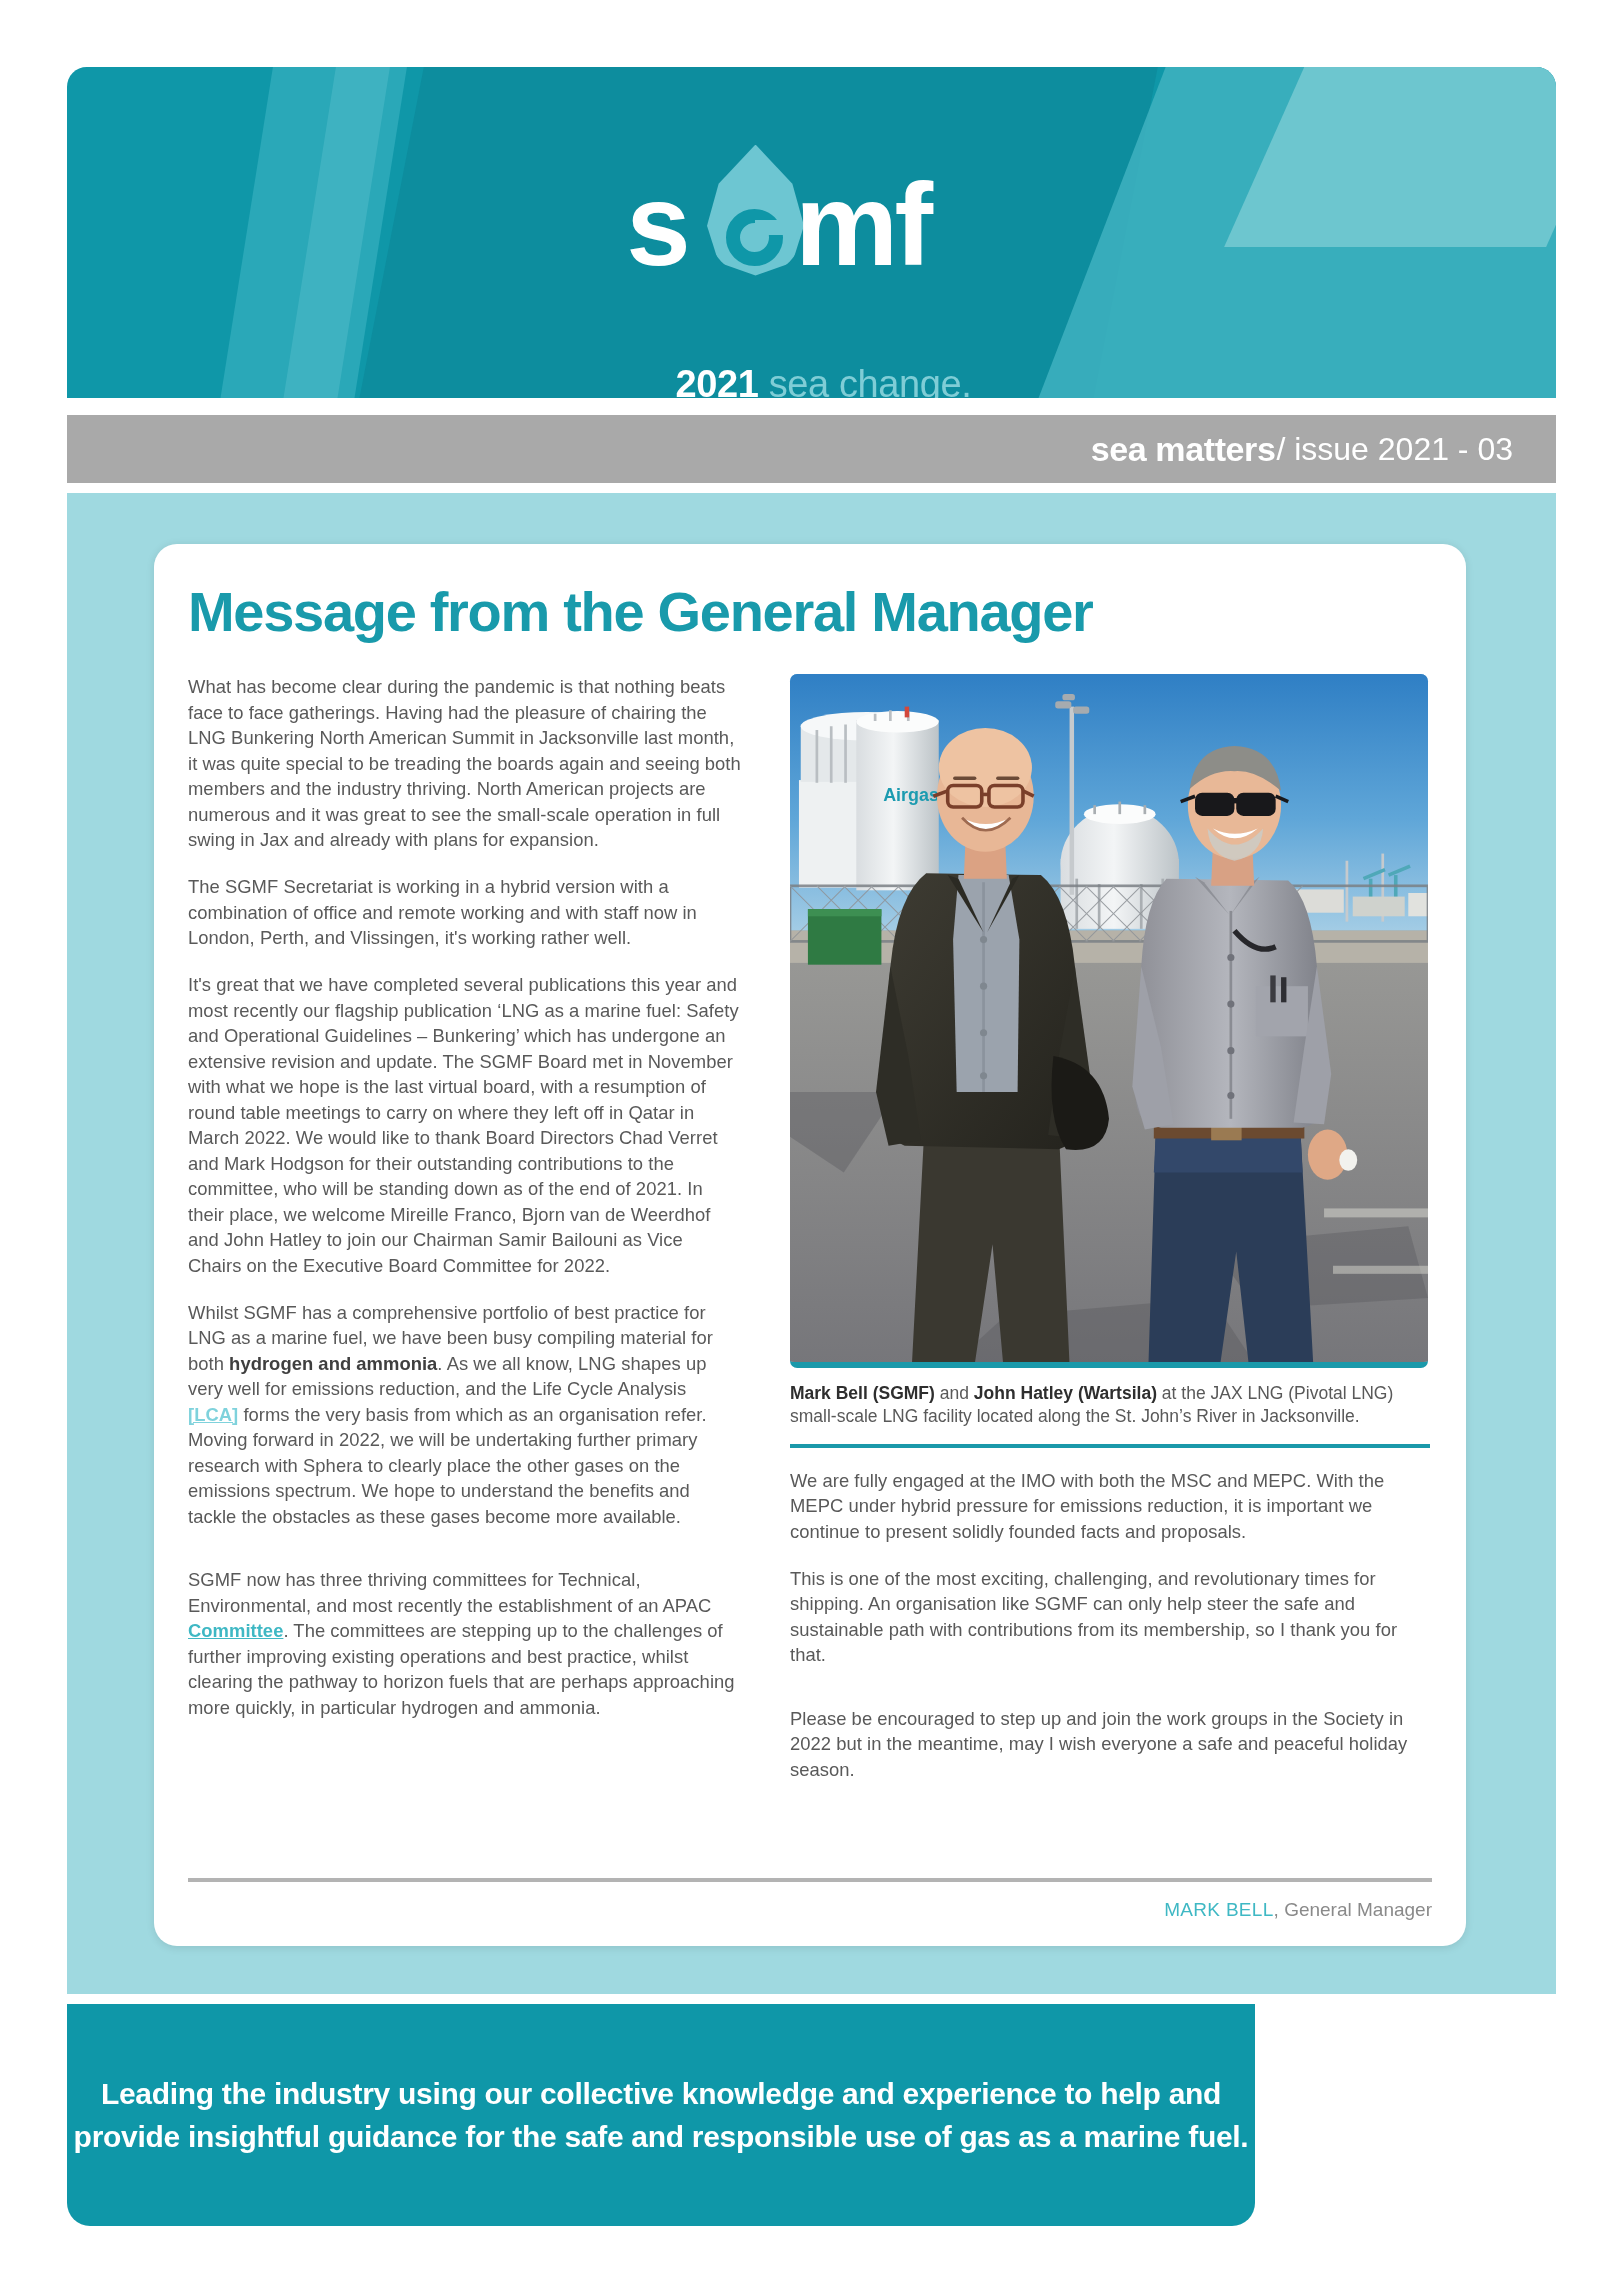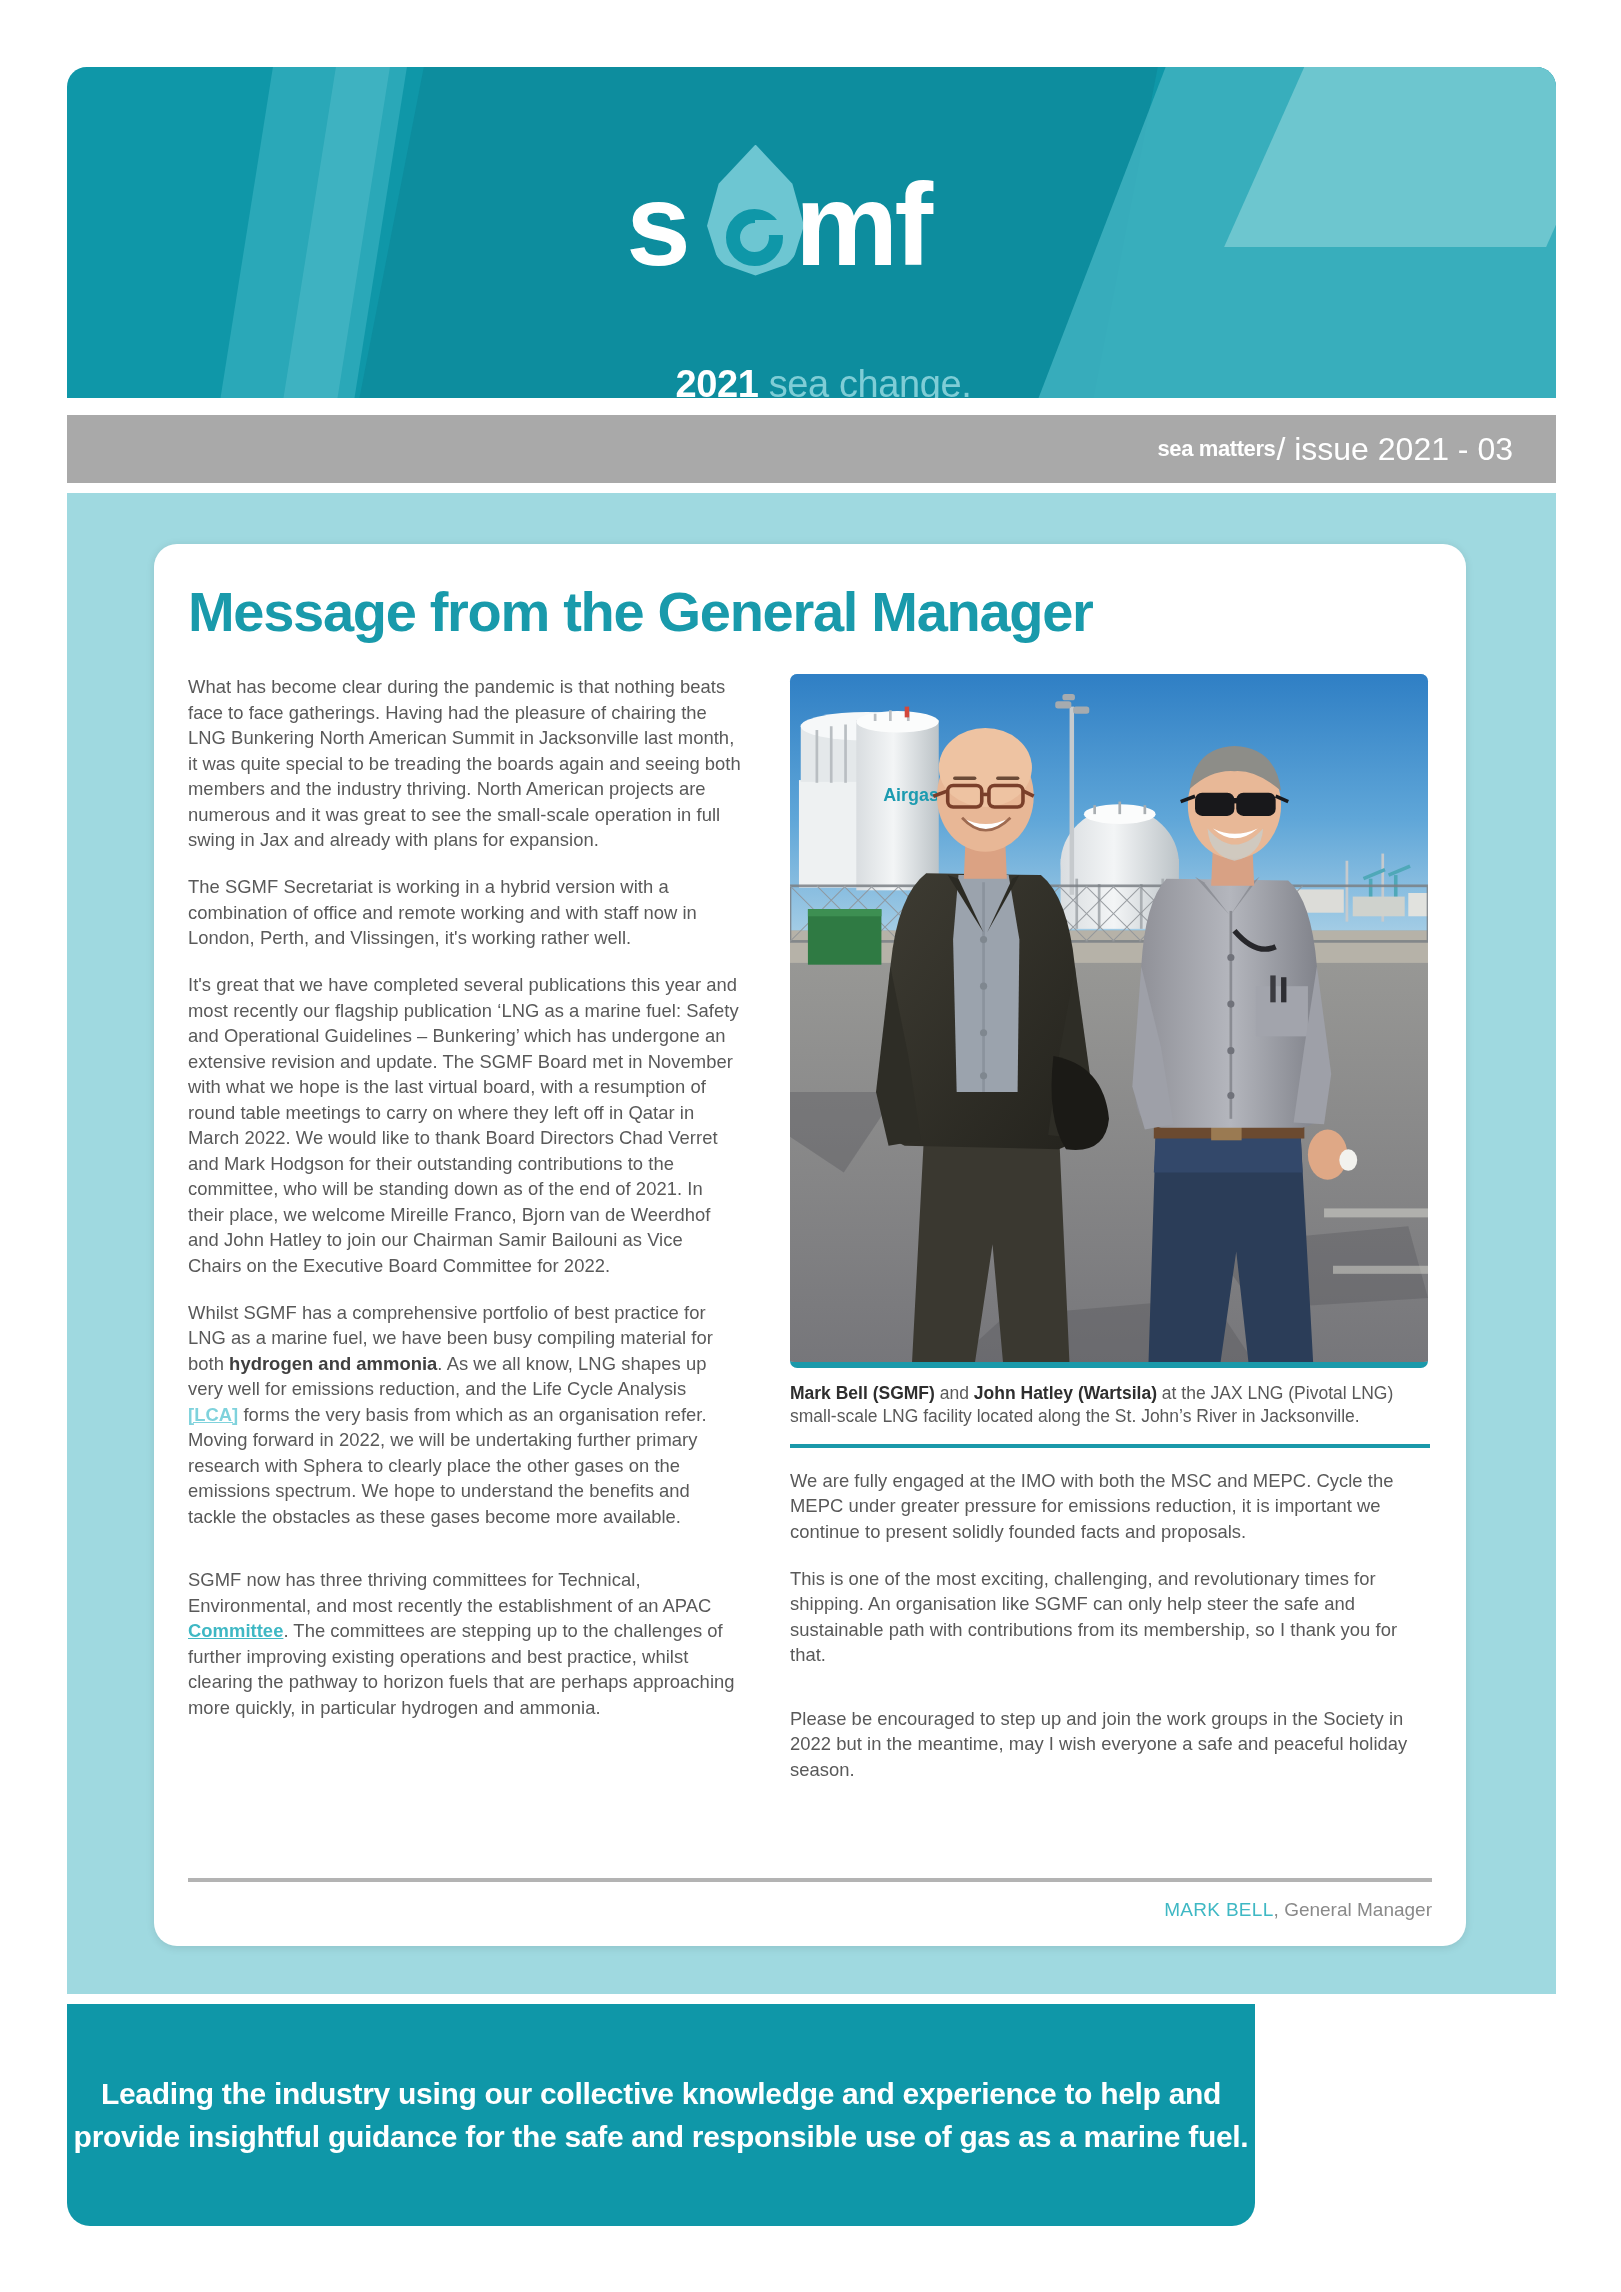--- a/index.html
+++ b/index.html
@@ -149,21 +149,21 @@
     width: 1489px;
     height: 68px;
     background: #a9a9a9;
     display: flex;
     align-items: center;
     justify-content: flex-end;
     padding-right: 43px;
   }
   .issue-bar .sm-bold {
     color: #ffffff;
-    font-size: 22px;
+    font-size: 34px;
     font-weight: 700;
     letter-spacing: -0.4px;
   }
   .issue-bar .sm-light {
     color: #ffffff;
     font-size: 32px;
     font-weight: 300;
     margin-left: 1px;
     letter-spacing: 0px;
   }
@@ -544,21 +544,21 @@
 
           <ellipse cx="600" cy="540" rx="22" ry="28" fill="#dfa886"></ellipse>
           <ellipse cx="623" cy="546" rx="10" ry="12" fill="#f2f2ee"></ellipse>
         </svg>
       </div>
 
       <div class="caption"><b>Mark Bell (SGMF)</b><span> and </span><b>John Hatley (Wartsila)</b><span> at the JAX LNG (Pivotal LNG) small-scale LNG facility located along the St. John’s River in Jacksonville.</span></div>
 
       <div class="teal-rule"></div>
 
-      <p class="body">We are fully engaged at the IMO with both the MSC and MEPC. Cycle the MEPC under greater pressure for emissions reduction, it is important we continue to present solidly founded facts and proposals.</p>
+      <p class="body">We are fully engaged at the IMO with both the MSC and MEPC. With the MEPC under hybrid pressure for emissions reduction, it is important we continue to present solidly founded facts and proposals.</p>
       <p class="body">This is one of the most exciting, challenging, and revolutionary times for shipping. An organisation like SGMF can only help steer the safe and sustainable path with contributions from its membership, so I thank you for that.</p>
       <p class="body">Please be encouraged to step up and join the work groups in the Society in 2022 but in the meantime, may I wish everyone a safe and peaceful holiday season.</p>
     </div>
 
     <div class="sig-rule"></div>
     <div class="signature"><span class="name">MARK BELL</span><span>, General Manager</span></div>
   </div>
 
   <div class="footer">
     <div class="footer-text">Leading the industry using our collective knowledge and experience to help and provide insightful guidance for the safe and responsible use of gas as a marine fuel.</div>

